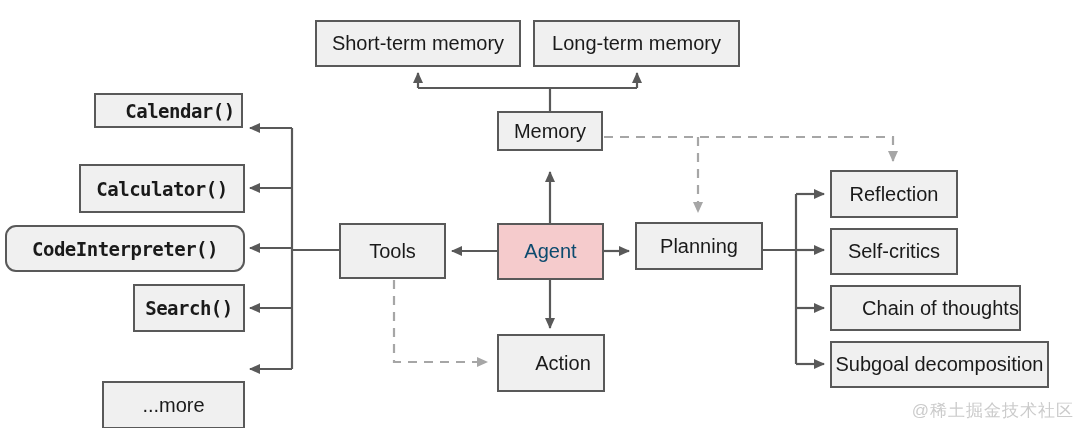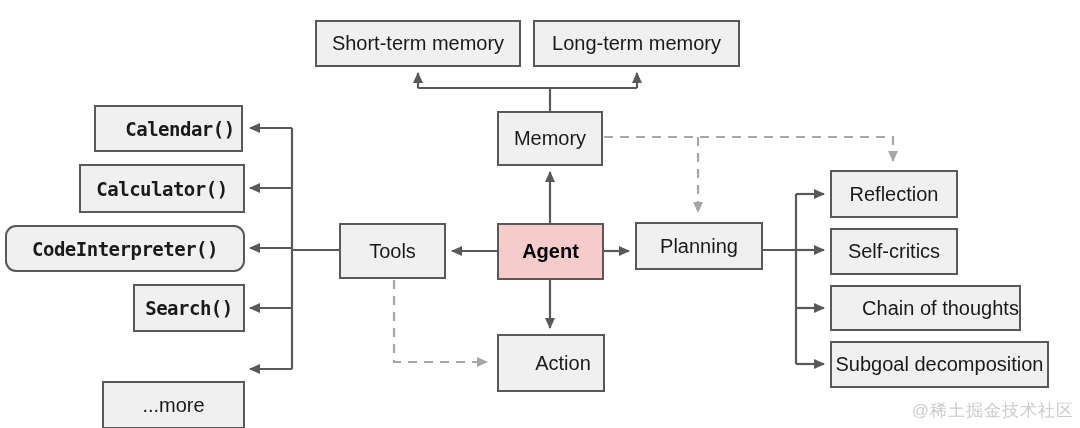--- a/index.html
+++ b/index.html
@@ -34,32 +34,32 @@
     white-space: nowrap;
   }
   .node.mono {
     font-family: "DejaVu Sans Mono", monospace;
     font-weight: bold;
     font-size: 19px;
     letter-spacing: -0.5px;
   }
   .node.agent {
     background: var(--agent-fill, #f5cbcc);
-    font-weight: bold;
-    color: #000000;
+    font-weight: normal;
+    color: #0c4a6e;
   }
   
   #n-short  { left: 315px; top: 20px;  width: 206px; height: 47px; }
   #n-long   { left: 533px; top: 20px;  width: 207px; height: 47px; }
-  #n-memory { left: 497px; top: 111px; width: 106px; height: 55px; }
+  #n-memory { left: 497px; top: 111px; width: 106px; height: 40px; }
   #n-agent  { left: 497px; top: 223px; width: 107px; height: 57px; }
   #n-tools  { left: 339px; top: 223px; width: 107px; height: 56px; }
   #n-plan   { left: 635px; top: 222px; width: 128px; height: 48px; }
   #n-action { left: 497px; top: 334px; width: 108px; height: 58px; padding-left: 24px; }
-  #n-cal    { left: 94px;  top: 105px; width: 149px; height: 47px; padding-left: 23px; }
+  #n-cal    { left: 94px;  top: 93px; width: 149px; height: 35px; padding-left: 23px; }
   #n-calc   { left: 79px;  top: 164px; width: 166px; height: 49px; }
   #n-code   { left: 5px;   top: 225px; width: 240px; height: 47px; border-radius: 11px; }
   #n-search { left: 133px; top: 284px; width: 112px; height: 48px; }
   #n-more   { left: 102px; top: 345px; width: 143px; height: 48px; margin-top: 36px; }
   #n-refl   { left: 830px; top: 170px; width: 128px; height: 48px; }
   #n-self   { left: 830px; top: 228px; width: 128px; height: 47px; }
   #n-chain  { left: 830px; top: 285px; width: 191px; height: 46px; padding-left: 30px; }
   #n-sub    { left: 830px; top: 341px; width: 219px; height: 47px; }
 
   .watermark {

